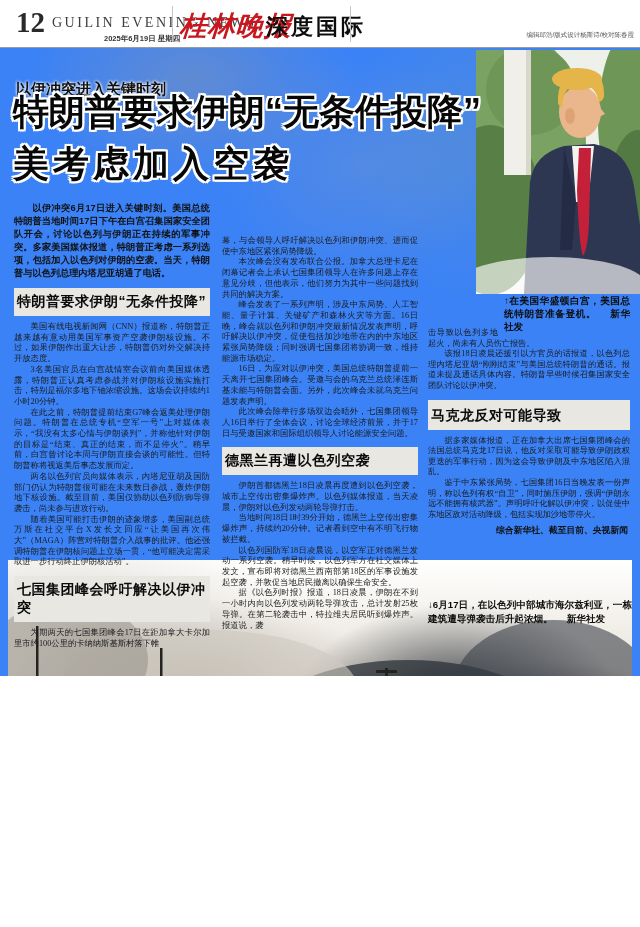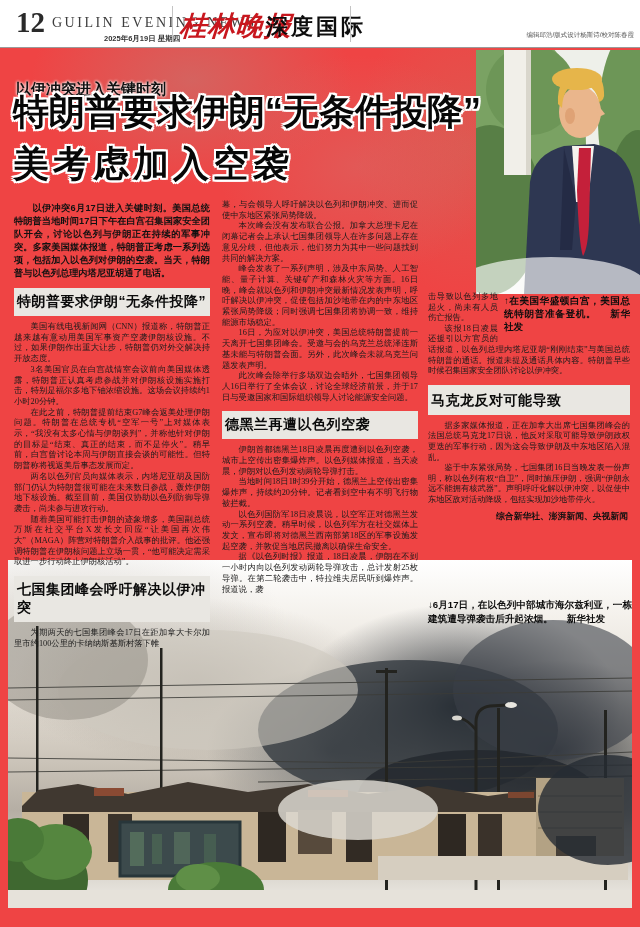--- a/index.html
+++ b/index.html
@@ -1,16 +1,16 @@
 <!DOCTYPE html>
 <html><head>
 <meta charset="utf-8">
 <style>
   html,body{margin:0;padding:0;background:#ffffff;}
-  .page{position:relative;width:640px;height:927px;background:#ef4444;overflow:hidden;
+  .page{position:relative;width:640px;height:676px;background:#3b82f6;overflow:hidden;
         font-family:"Liberation Serif",serif;color:#1c1c1c;}
   
   .header{position:absolute;left:0;top:0;width:640px;height:47px;background:#fff;
           border-bottom:1px solid #9a9a9a;z-index:6;}
   .pageno{position:absolute;left:16px;top:6px;font-family:"Liberation Serif",serif;
           font-weight:bold;font-size:29px;color:#2a2a2a;}
   .masthead{position:absolute;left:52px;top:15px;font-family:"Liberation Serif",serif;
           font-size:14px;letter-spacing:2.5px;color:#3d3d3d;}
   .hdate{position:absolute;left:104px;top:34px;font-family:"Liberation Sans",sans-serif;
           font-size:7.5px;font-weight:bold;color:#333;}
@@ -41,21 +41,21 @@
   
   .hero{position:absolute;left:476px;top:50px;width:164px;height:244px;z-index:1;overflow:hidden;
         background:linear-gradient(90deg,rgba(255,255,255,1),rgba(255,255,255,0) 35%),#eef0ea;}
   
   .col{position:absolute;z-index:3;}
   .col1{left:14px;top:202px;width:196px;}
   .col2{left:222px;top:200px;width:196px;}
   .col3{left:428px;top:292px;width:202px;}
   p.body{margin:0;font-size:8.3px;line-height:10.7px;text-align:justify;text-indent:2em;color:#1b1b1b;}
   .col3 p.body{font-size:8.2px;line-height:10.6px;}
-  p.noindent{text-indent:0;}
+  p.noindent{text-indent:0;margin-top:36px;}
   .intro{margin:0 0 6px 0;font-family:Liberation Sans, sans-serif;font-weight:bold;
          font-size:9.2px;line-height:13px;text-align:justify;text-indent:2em;color:#111;}
   .subhead{margin:8px 0 6px 0;padding:5px 3px;background:#e9e7e2;
          font-family:"Liberation Sans",sans-serif;font-weight:900;font-size:14px;color:#0b0b0b;
          letter-spacing:0.5px;}
   .subhead .sl{line-height:20px;}
   .byline{margin-top:5px;font-family:"Liberation Sans",sans-serif;font-weight:bold;
          font-size:8.8px;color:#111;text-align:right;padding-right:2px;}
   
   .cap-top{float:right;width:126px;margin:2px 0 4px 6px;
@@ -152,21 +152,21 @@
     <div class="cap-top">
       <span class="arrow">↑</span><span>在美国华盛顿白宫，美国总统特朗普准备登机。</span><span class="credit">新华社发</span>
     </div>
     <p class="body noindent">击导致以色列多地起火，尚未有人员伤亡报告。</p>
     <p class="body">该报18日凌晨还援引以方官员的话报道，以色列总理内塔尼亚胡“刚刚结束”与美国总统特朗普的通话。报道未提及通话具体内容。特朗普早些时候召集国家安全团队讨论以伊冲突。</p>
     <div class="subhead">
       <div class="sl">马克龙反对可能导致</div>
     </div>
     <p class="body">据多家媒体报道，正在加拿大出席七国集团峰会的法国总统马克龙17日说，他反对采取可能导致伊朗政权更迭的军事行动，因为这会导致伊朗及中东地区陷入混乱。</p>
     <p class="body">鉴于中东紧张局势，七国集团16日当晚发表一份声明，称以色列有权“自卫”，同时施压伊朗，强调“伊朗永远不能拥有核武器”。声明呼吁化解以伊冲突，以促使中东地区敌对活动降级，包括实现加沙地带停火。</p>
-    <div class="byline">综合新华社、澎湃新闻、央视新闻</div>
+    <div class="byline">综合新华社、截至目前、央视新闻</div>
   </div>
 
   <div class="photo">
     <svg width="624" height="348" viewBox="0 0 624 348">
 
       <ellipse cx="400" cy="170" rx="150" ry="70" fill="#2b3138" opacity="0.75"></ellipse>
       <ellipse cx="545" cy="130" rx="100" ry="70" fill="#3a4047" opacity="0.6"></ellipse>
       <ellipse cx="200" cy="130" rx="150" ry="60" fill="#cfc9c0" opacity="0.6"></ellipse>
       <ellipse cx="60" cy="100" rx="80" ry="60" fill="#8a857c" opacity="0.45"></ellipse>
       <ellipse cx="470" cy="235" rx="120" ry="45" fill="#23282e" opacity="0.85"></ellipse>

